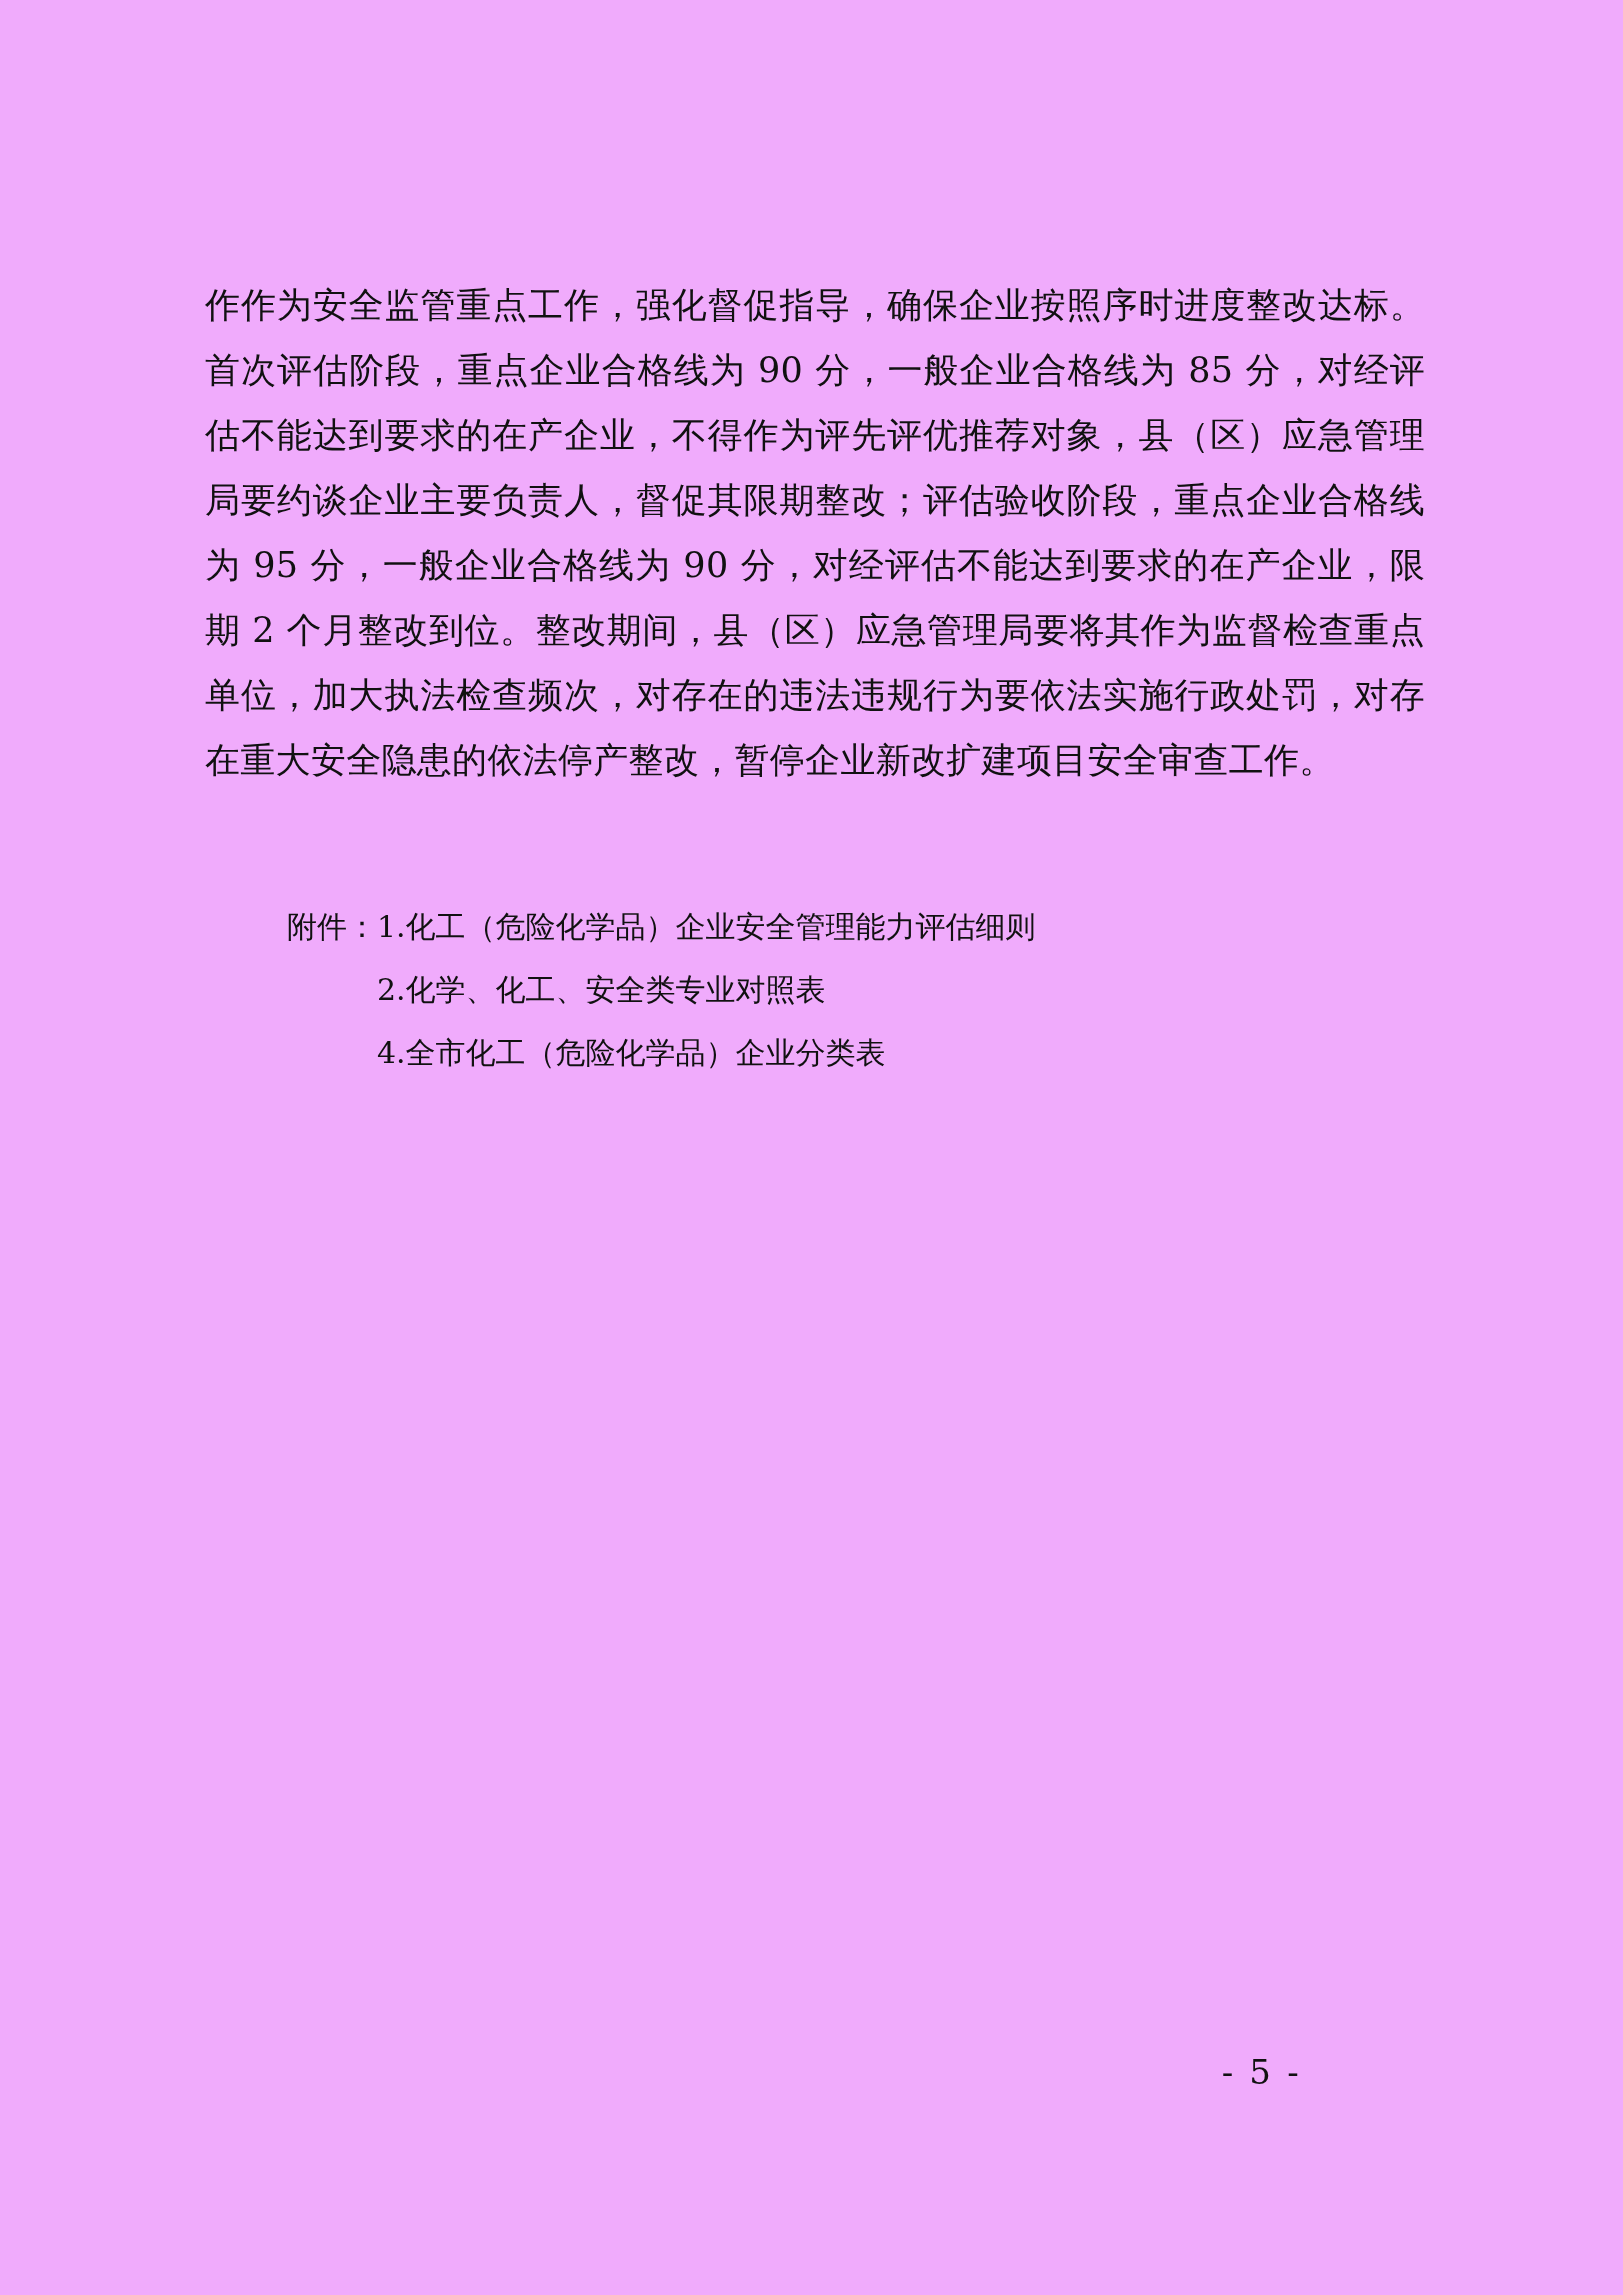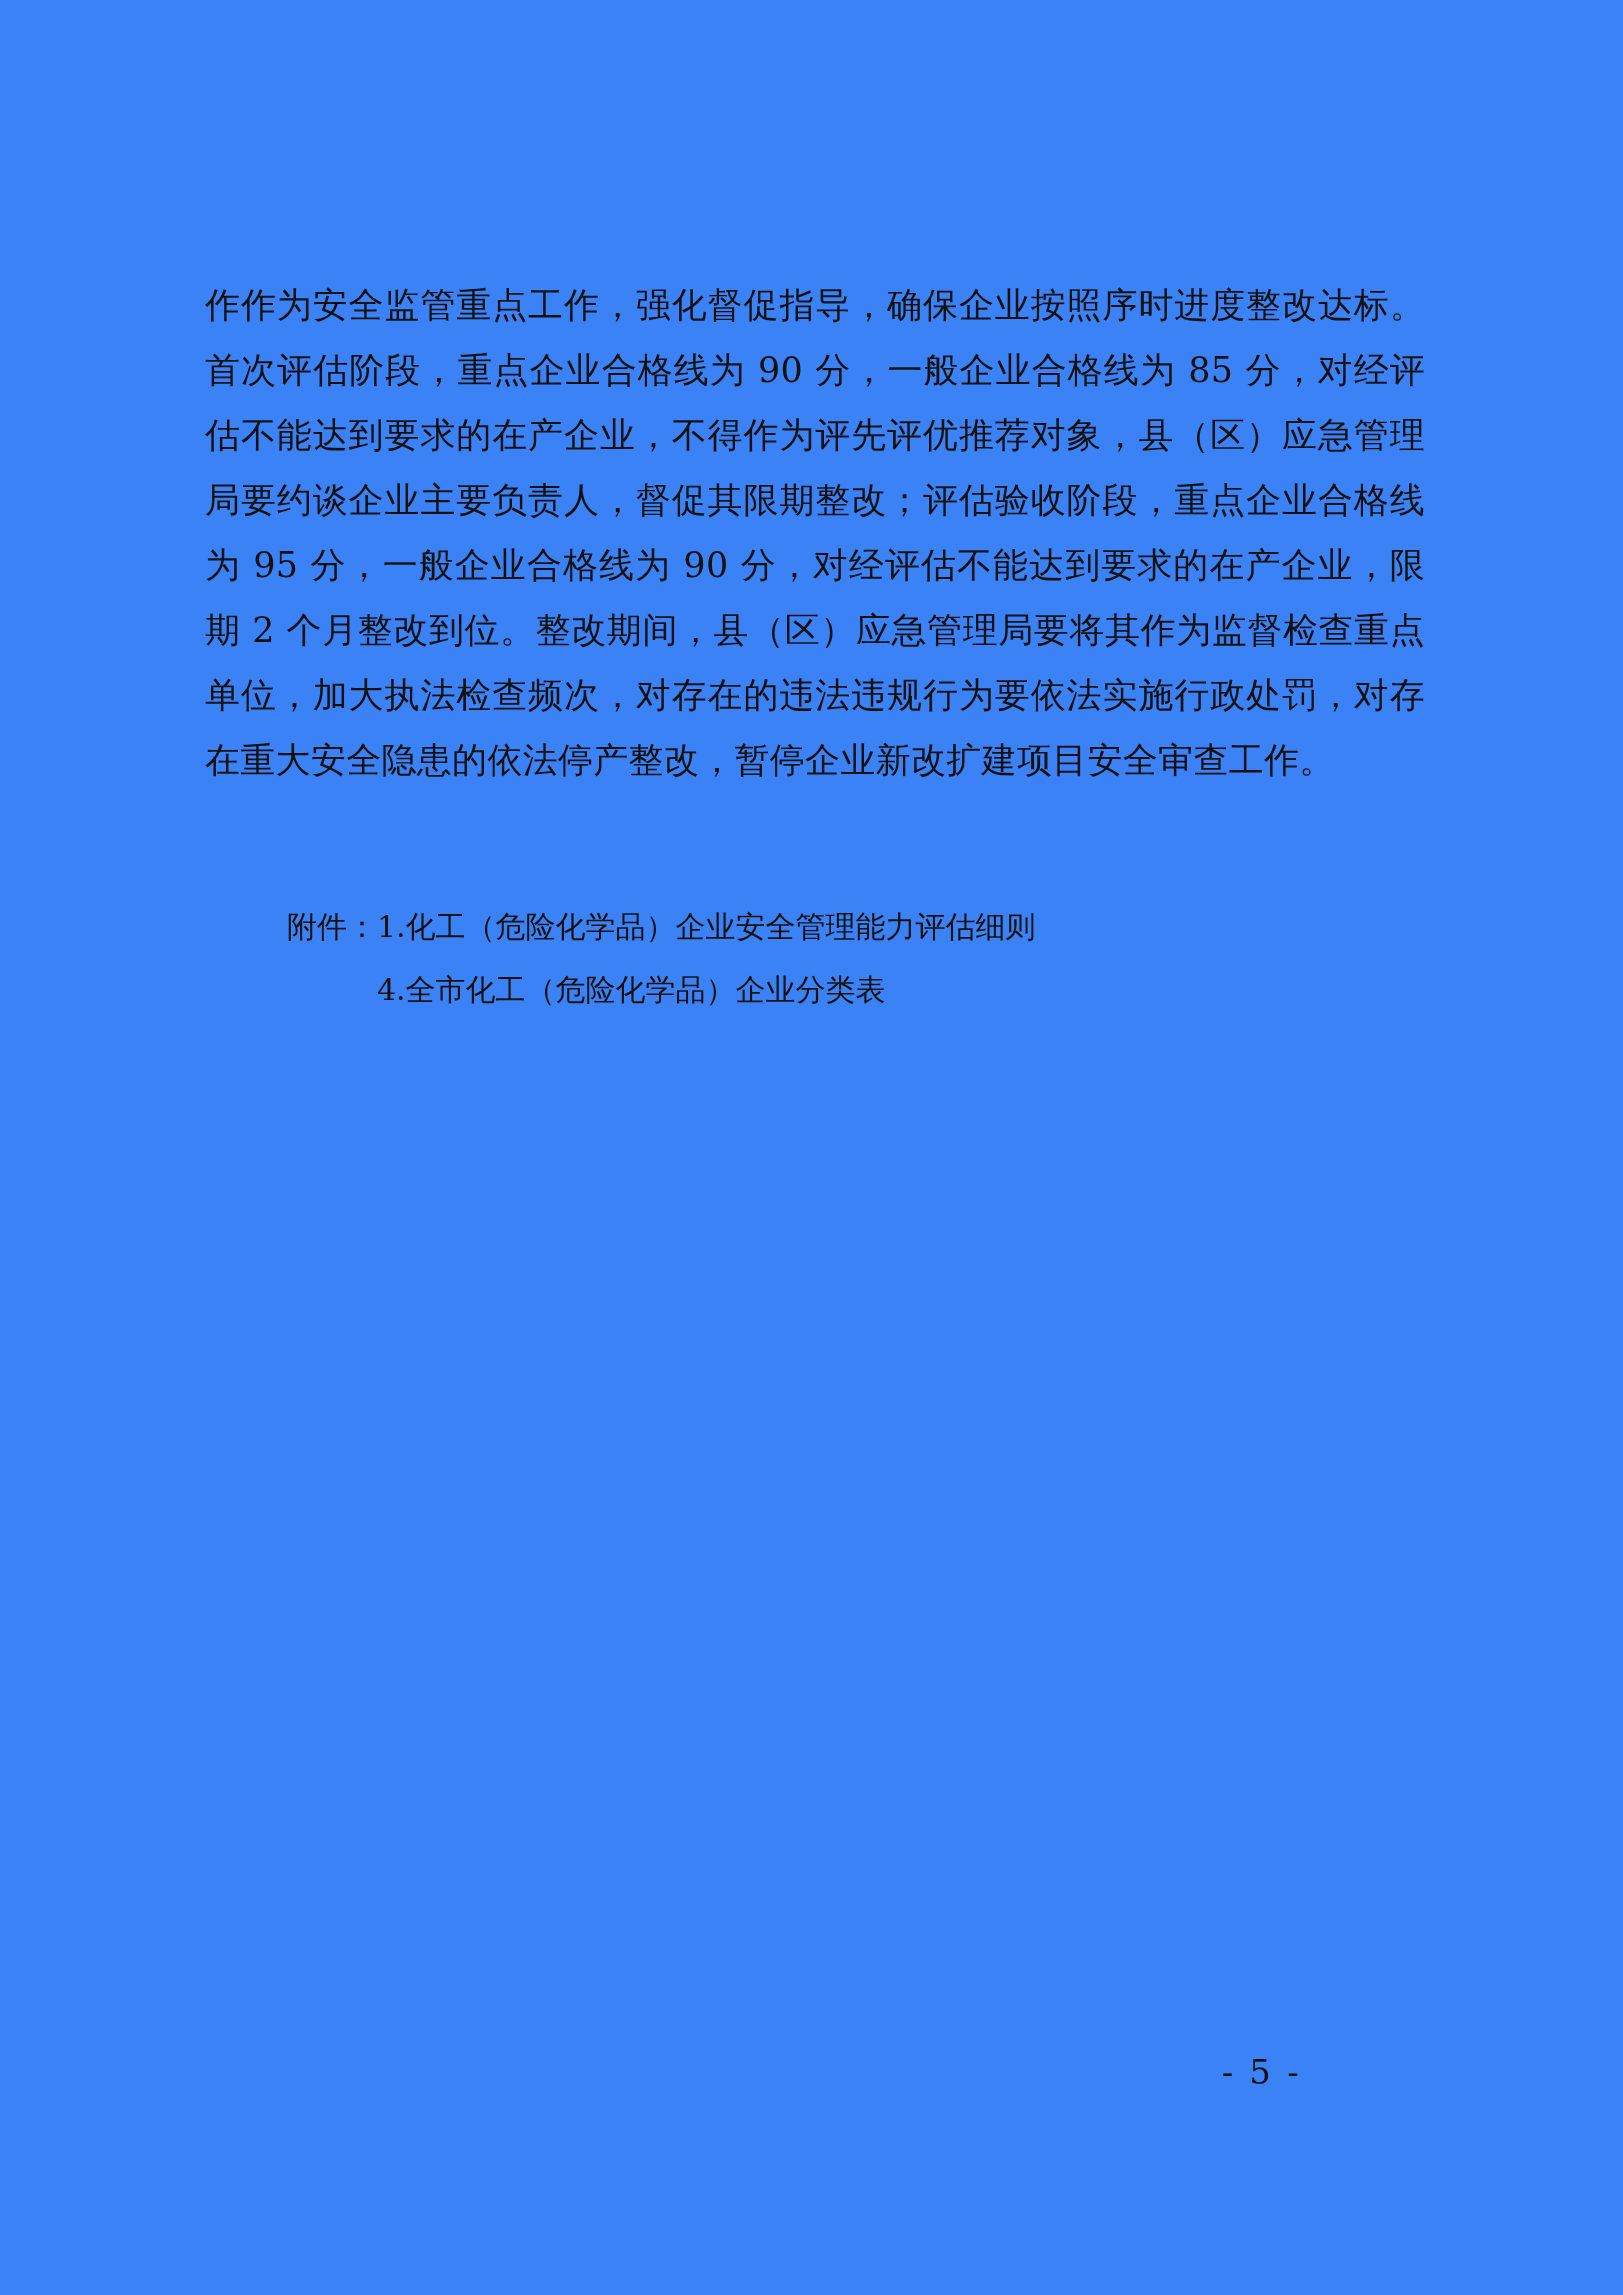--- a/index.html
+++ b/index.html
@@ -14,21 +14,21 @@
     color: #000000;
     position: relative;
     overflow: hidden;
   }
   .page {
     position: absolute;
     left: 0;
     top: 0;
     width: 1623px;
     height: 2295px;
-    background: #3b82f6;
+    background: #f0abfc;
   }
   .content {
     position: absolute;
     left: 205px;
     top: 273px;
     width: 1220px;
   }
   p.para {
     margin: 0;
     font-size: 35px;
@@ -76,20 +76,23 @@
 
     <p class="para">作作为安全监管重点工作，强化督促指导，确保企业按照序时进度整改达标。首次评估阶段，重点企业合格线为 90 分，一般企业合格线为 85 分，对经评估不能达到要求的在产企业，不得作为评先评优推荐对象，县（区）应急管理局要约谈企业主要负责人，督促其限期整改；评估验收阶段，重点企业合格线为 95 分，一般企业合格线为 90 分，对经评估不能达到要求的在产企业，限期 2 个月整改到位。整改期间，县（区）应急管理局要将其作为监督检查重点单位，加大执法检查频次，对存在的违法违规行为要依法实施行政处罚，对存在重大安全隐患的依法停产整改，暂停企业新改扩建项目安全审查工作。</p>
 
 
 
     <div class="attach-block">
       <div class="attach-line">
         <span>附件：</span><span>1.化工（危险化学品）企业安全管理能力评估细则</span>
       </div>
       <div class="attach-line sub">
+        <span>2.化学、化工、安全类专业对照表</span>
+      </div>
+      <div class="attach-line sub">
         <span>4.全市化工（危险化学品）企业分类表</span>
       </div>
     </div>
 
   </div>
 
   <div class="page-number">- 5 -</div>
 </div>
 
 

